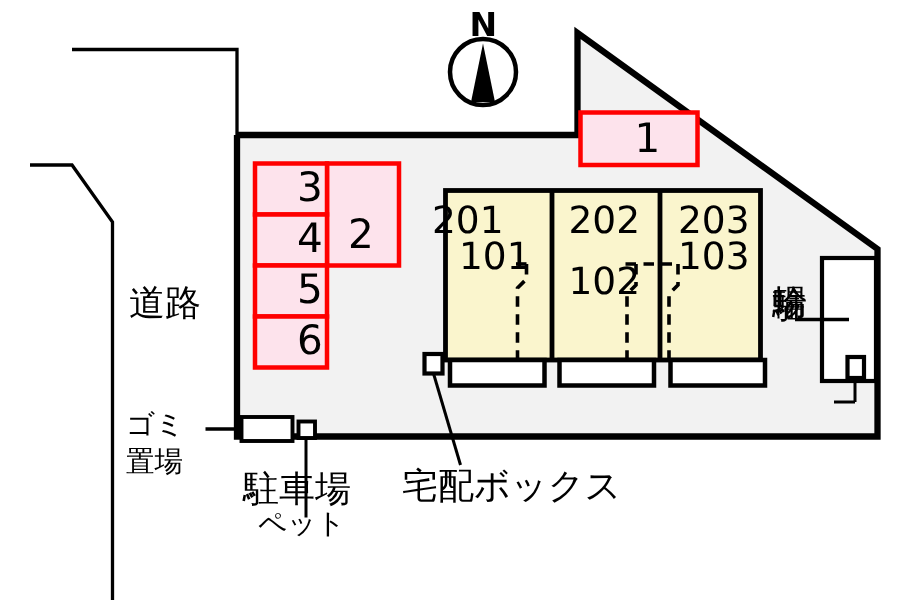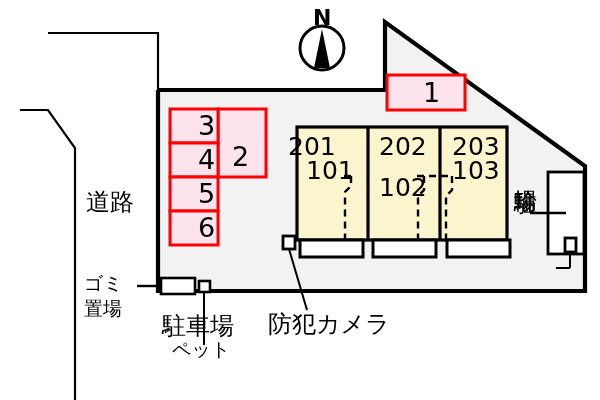--- a/index.html
+++ b/index.html
@@ -139,18 +139,18 @@
 
   <div class="map-label jp-label" style="left:86px; top:190px;">道路</div>
 
   <div class="map-label jp-label" style="left:162px; top:269px;margin-top:45px;">駐車場</div>
 
   <div class="map-label jp-label-sm" style="left:84px; top:274px;">ゴミ</div>
   <div class="map-label jp-label-sm" style="left:84px; top:299px;">置場</div>
 
   <div class="map-label jp-label-sm" style="left:172px; top:340px;">ペット</div>
 
-  <div class="map-label jp-label" style="left:268px; top:312px;">防犯カメラ</div>
+  <div class="map-label jp-label" style="left:268px; top:312px;">宅配ボックス</div>
 
 
   <div class="map-label vertical-label" style="left:514px; top:172px;">駐輪場</div>
 
 </div>
 
 </body></html>

